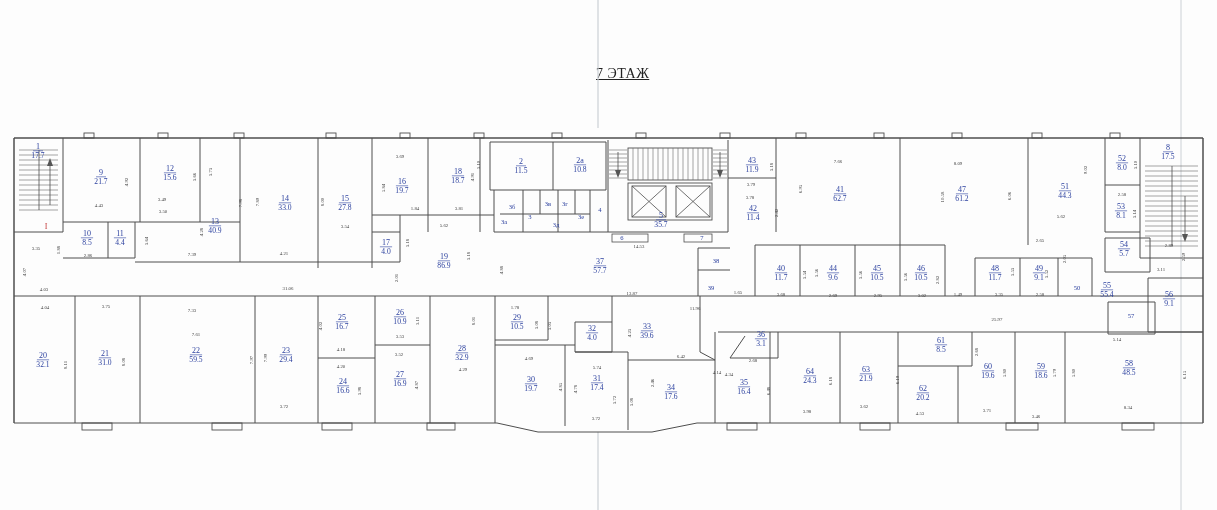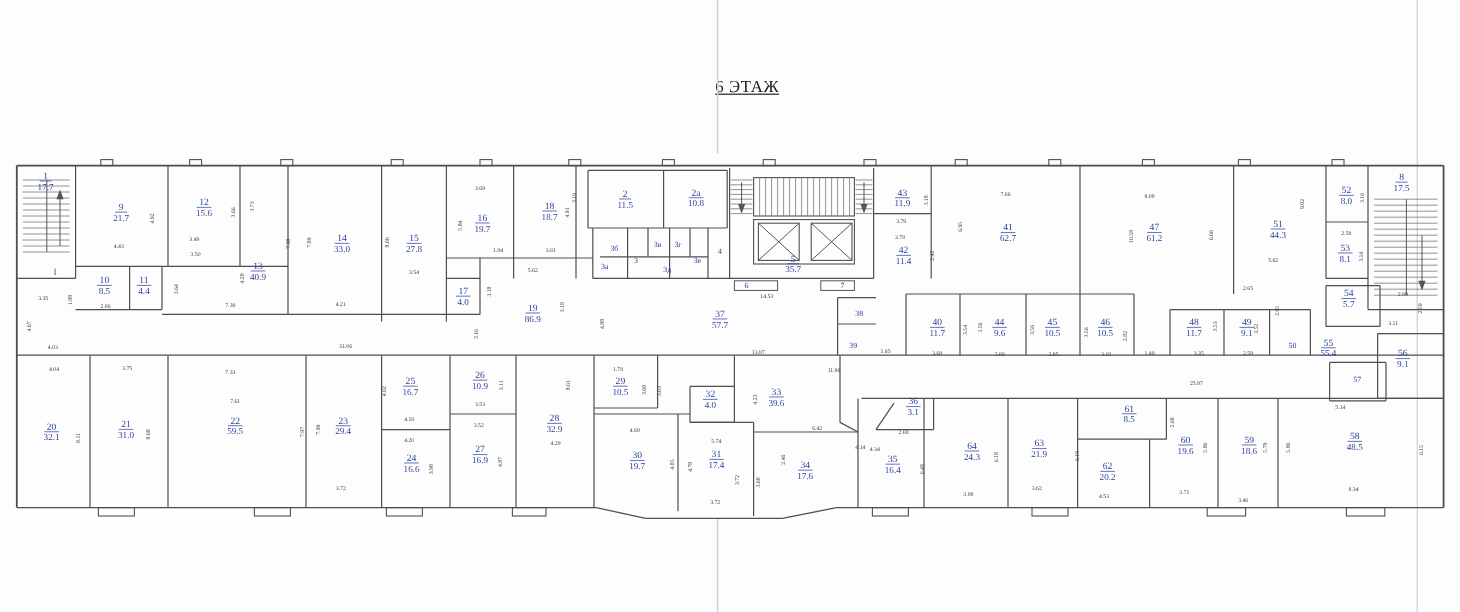--- a/index.html
+++ b/index.html
@@ -12,21 +12,21 @@
   .rn{font-family:"Liberation Serif",serif;font-size:8px;fill:#2a3f9e;text-anchor:middle;}
   .rn.small{font-size:6.6px;}
   .ra{font-family:"Liberation Serif",serif;font-size:7.6px;fill:#2a3f9e;text-anchor:middle;}
   .dim{font-family:"Liberation Serif",serif;font-size:4.8px;fill:#3c3c3c;text-anchor:middle;}
   .mark{font-family:"Liberation Serif",serif;font-size:8px;fill:#c43b3b;text-anchor:middle;}
 </style>
 </head>
 <body>
 
 <div class="canvas">
-  <div class="title">6 ЭТАЖ</div>
+  <div class="title">7 ЭТАЖ</div>
   <svg id="plan-svg" width="1217" height="510" viewBox="0 0 1217 510">
       <g>
         <line x1="598" y1="0" x2="598" y2="128" stroke="#ccd1d6" stroke-width="1.2"></line>
         <line x1="598" y1="432" x2="598" y2="510" stroke="#ccd1d6" stroke-width="1.2"></line>
         <line x1="1181" y1="0" x2="1181" y2="510" stroke="#ccd1d6" stroke-width="1"></line>
       </g>
       <g>
         <line x1="14" y1="138" x2="1203" y2="138" stroke="#4e4e4e" stroke-width="1.5"></line>
         <line x1="14" y1="138" x2="14" y2="423" stroke="#4e4e4e" stroke-width="1.5"></line>
         <line x1="1203" y1="138" x2="1203" y2="423" stroke="#4e4e4e" stroke-width="1.5"></line>

